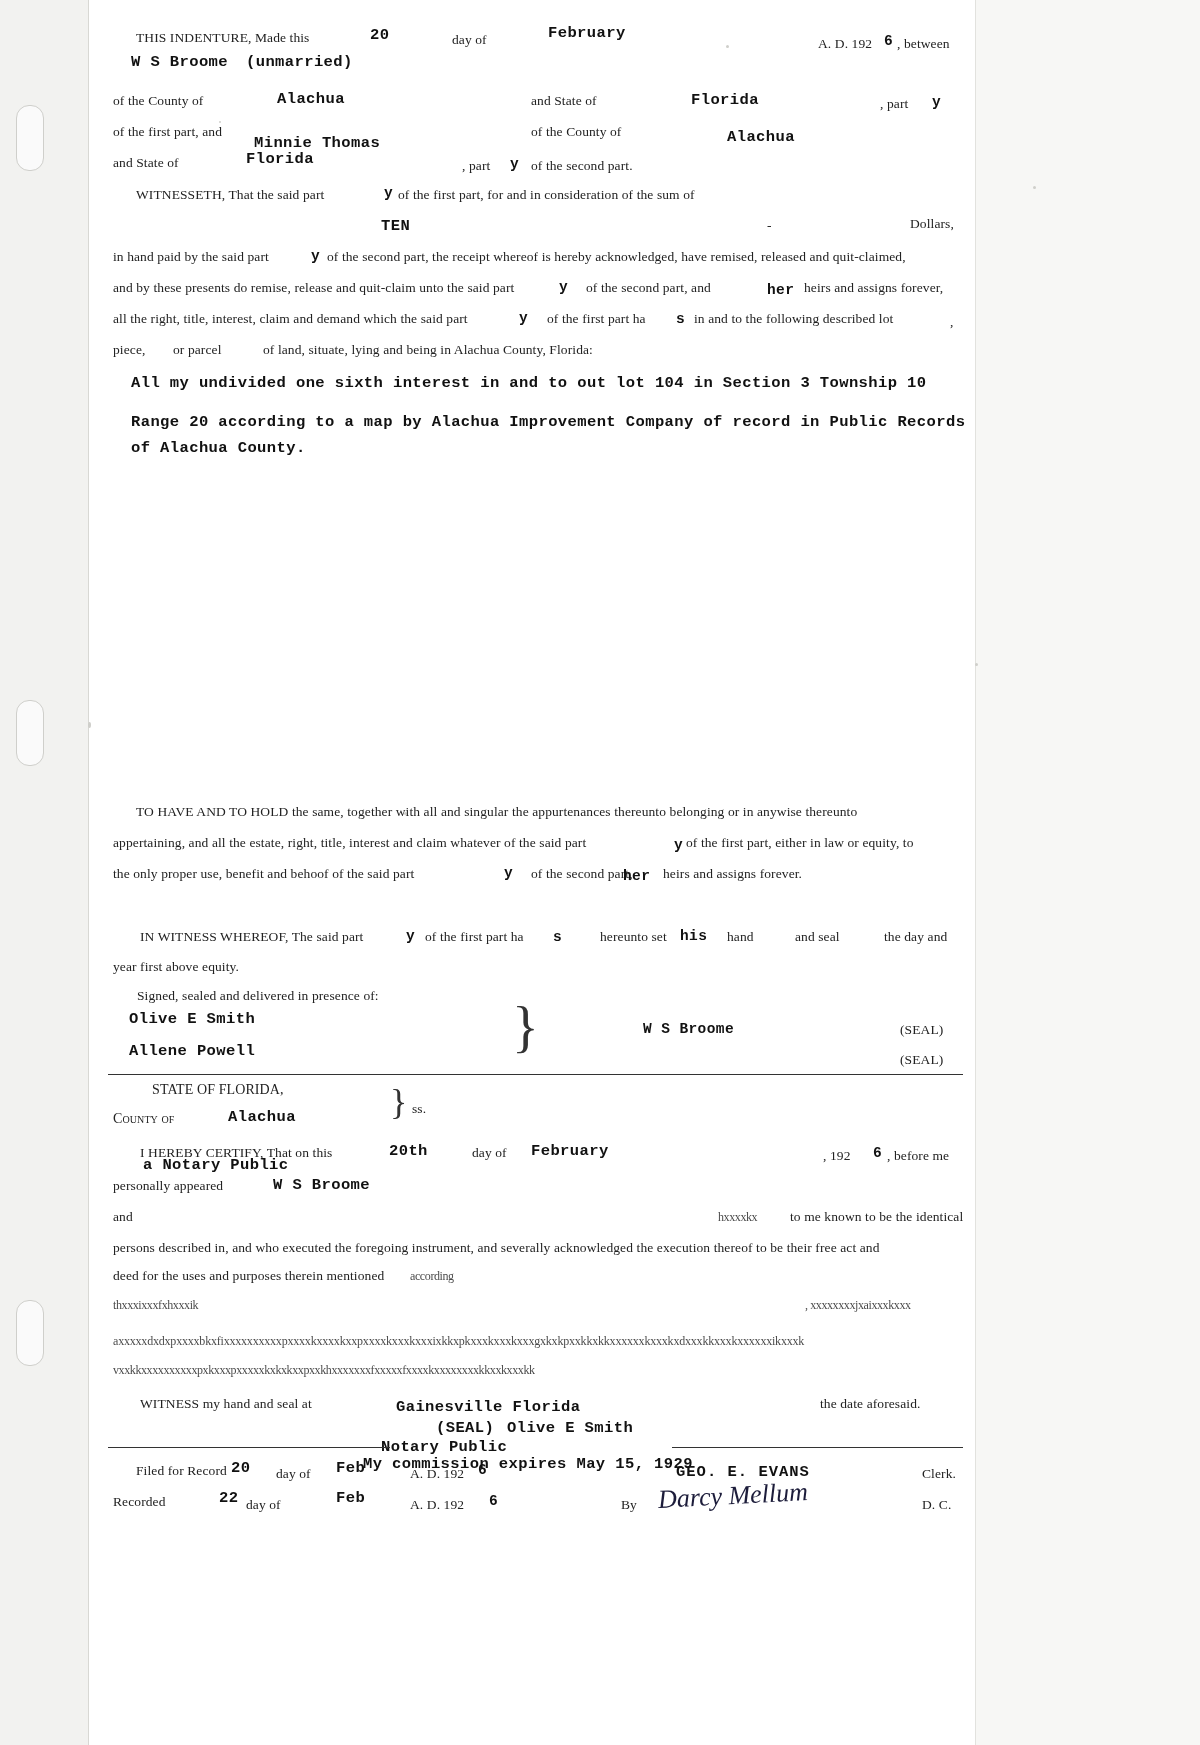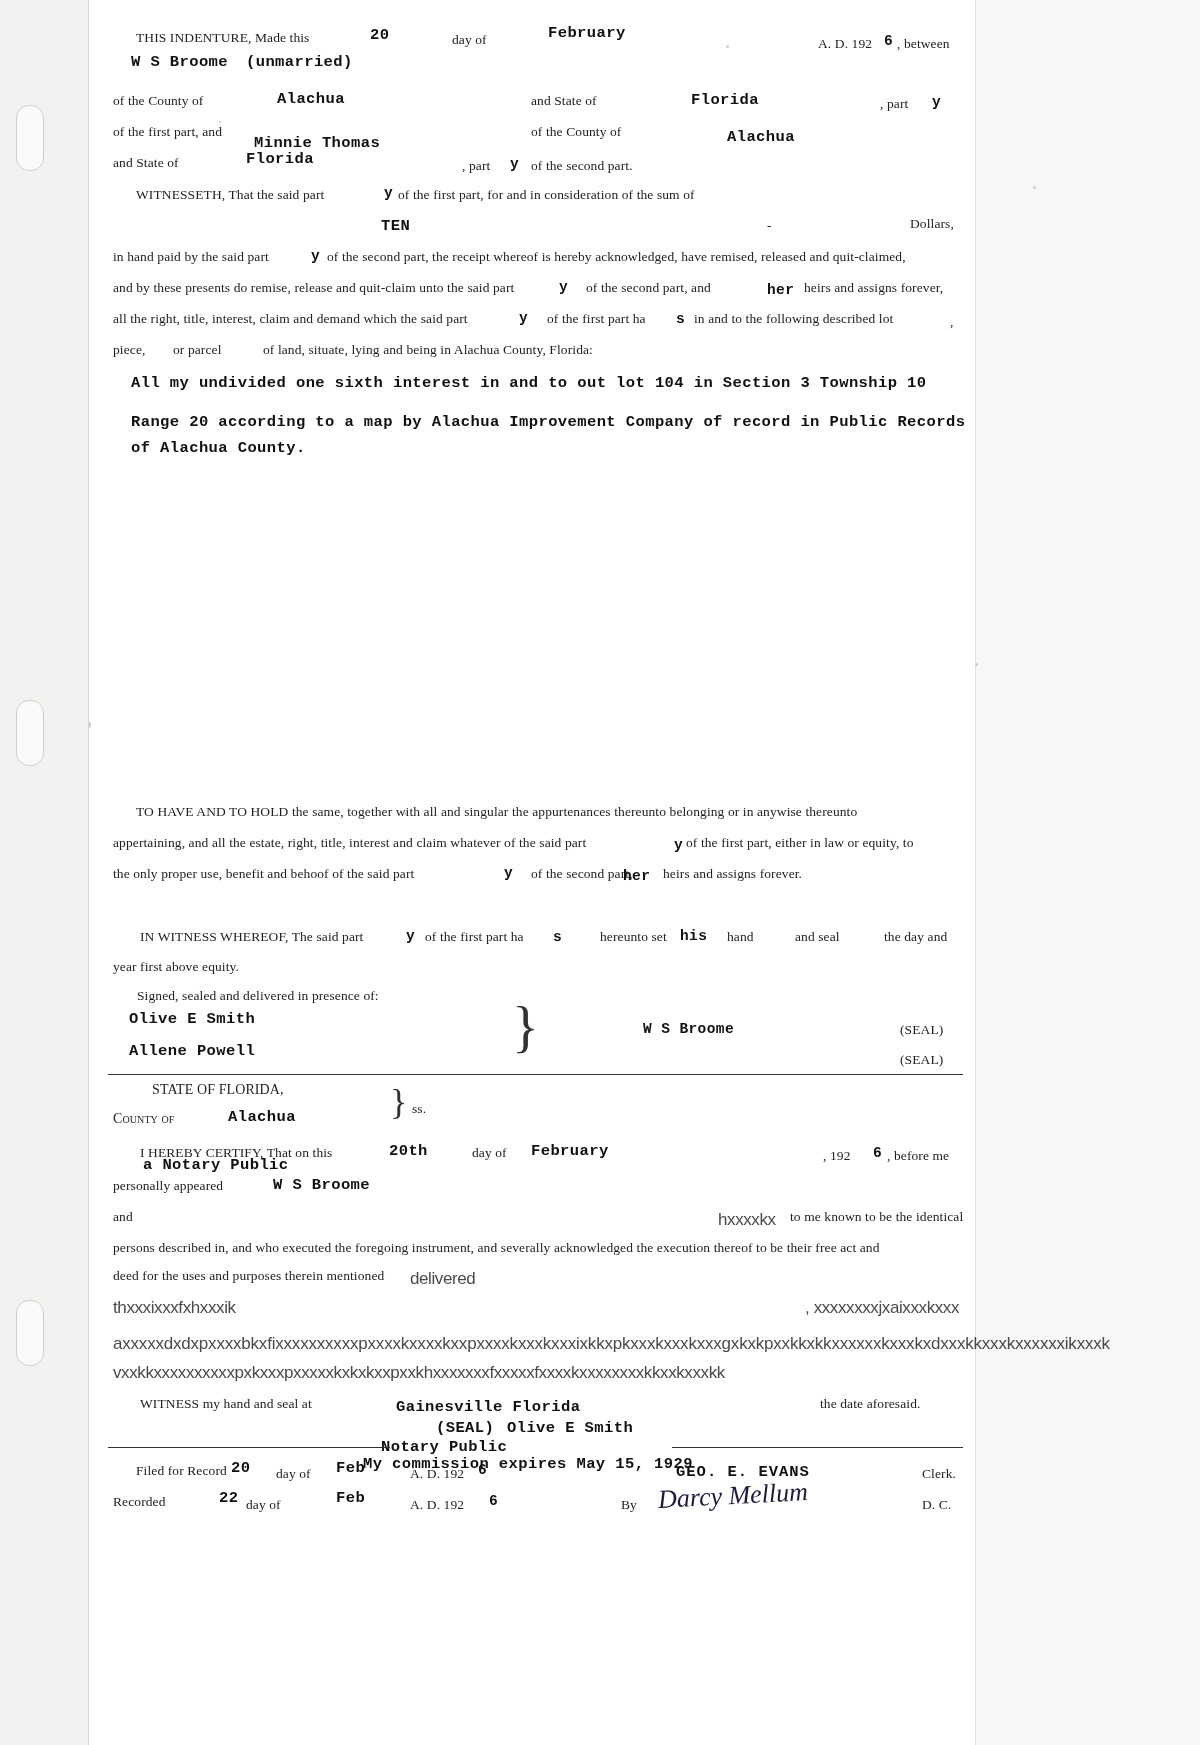--- a/index.html
+++ b/index.html
@@ -75,22 +75,22 @@
     position: absolute;
     font-family: "Liberation Mono", monospace;
     font-size: 14.5px;
     color: #111;
     white-space: pre;
     font-weight: 700;
     letter-spacing: 0.4px;
   }
   .tw.lg { font-size: 15.5px; }
   .strike {
-    font-family: Liberation Sans, sans-serif;
-    font-size: 17px;
+    font-family: Liberation Serif, serif;
+    font-size: 12px;
     color: #2a2a2a;
     letter-spacing: -0.4px;
     white-space: pre;
     position: absolute;
     opacity: 0.85;
   }
   .rule {
     position: absolute;
     height: 1px;
     background: #333;
@@ -243,21 +243,21 @@
   <span class="tw lg" style="left:143px; top:1156px;">a Notary Public</span>
   <span class="pr" style="left:113px; top:1178px;text-align:center;">personally appeared</span>
   <span class="tw lg" style="left:273px; top:1176px;">W S Broome</span>
 
   <span class="pr" style="left:113px; top:1209px;">and</span>
   <span class="strike" style="left:718px; top:1210px;">hxxxxkx</span>
   <span class="pr" style="left:790px; top:1209px;">to me known to be the identical</span>
 
   <span class="pr" style="left:113px; top:1240px;">persons described in, and who executed the foregoing instrument, and severally acknowledged the execution thereof to be their free act and</span>
   <span class="pr" style="left:113px; top:1268px;">deed for the uses and purposes therein mentioned</span>
-  <span class="strike" style="left:410px; top:1269px;">delivered</span>
+  <span class="strike" style="left:410px; top:1269px;">according</span>
 
   <span class="strike" style="left:113px; top:1298px;">thxxxixxxfxhxxxik</span>
   <span class="strike" style="left:805px; top:1298px;">, xxxxxxxxjxaixxxkxxx</span>
   <span class="strike" style="left:113px; top:1334px; letter-spacing:-0.2px;">axxxxxdxdxpxxxxbkxfixxxxxxxxxxpxxxxkxxxxkxxpxxxxkxxxkxxxixkkxpkxxxkxxxkxxxgxkxkpxxkkxkkxxxxxxkxxxkxdxxxkkxxxkxxxxxxikxxxk</span>
   <span class="strike" style="left:113px; top:1363px;">vxxkkxxxxxxxxxxpxkxxxpxxxxxkxkxkxxpxxkhxxxxxxxfxxxxxfxxxxkxxxxxxxxkkxxkxxxkk</span>
 
   <span class="pr" style="left:140px; top:1396px;">WITNESS my hand and seal at</span>
   <span class="tw lg" style="left:396px; top:1398px;">Gainesville Florida</span>
   <span class="pr" style="left:820px; top:1396px;">the date aforesaid.</span>
   <span class="tw lg" style="left:436px; top:1419px;">(SEAL)</span>

